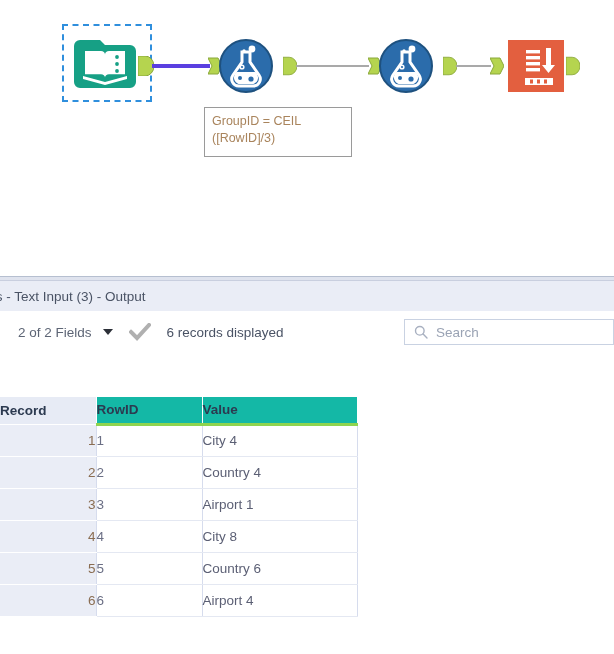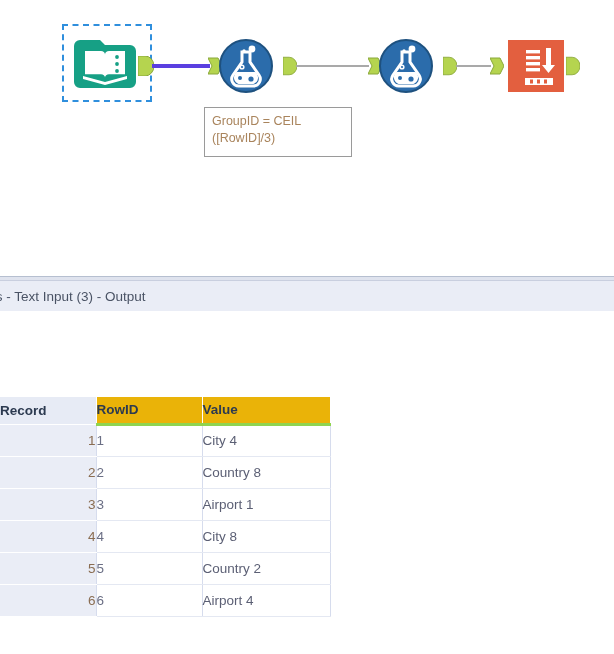--- a/index.html
+++ b/index.html
@@ -221,31 +221,31 @@
     background: #e7ebf5;
     color: #2c3a50;
     font-weight: bold;
     text-align: left;
     padding-left: 6px;
     border-bottom: 1px solid #ffffff;
     box-sizing: border-box;
   }
   th.h-field {
     height: 27px;
-    background: #eab308;
+    background: #14b8a6;
     color: #2c3a50;
     font-weight: bold;
     text-align: left;
     padding-left: 8px;
     border-left: 1px solid #ffffff;
     border-bottom: 3px solid #8fd44f;
     box-sizing: border-box;
   }
   th.h-rowid { width: 106px; }
-  th.h-value { width: 128px; }
+  th.h-value { width: 155px; }
 
   td.c-record {
     height: 32px;
     background: #eaedf6;
     color: #8a6d52;
     text-align: right;
     padding-right: 7px;
     border-bottom: 1px solid #ffffff;
     box-sizing: border-box;
   }
@@ -381,55 +381,79 @@
 </div>
 
 <div id="results-panel">
 
   <div class="panel-topstrip"></div>
 
   <div class="panel-titlebar">
     <span class="panel-title">ts - Text Input (3) - Output</span>
   </div>
 
+  <div class="panel-toolbar">
+
+    <span class="fields-label">2 of 2 Fields</span>
+
+    <span class="caret-down"></span>
+
+    <span class="check-icon">
+      <svg width="22" height="18" viewBox="0 0 22 18">
+        <path d="M2 9 L8 15 L20 2" fill="none" stroke="#b0b0b0" stroke-width="4" stroke-linecap="square"></path>
+      </svg>
+    </span>
+
+    <span class="records-label">6 records displayed</span>
+
+    <div class="search-box">
+      <span class="search-icon">
+        <svg width="14" height="14" viewBox="0 0 14 14">
+          <circle cx="5.8" cy="5.8" r="4.3" fill="none" stroke="#a8b0c0" stroke-width="1.4"></circle>
+          <path d="M9.1 9.1 L13 13" stroke="#a8b0c0" stroke-width="1.4" stroke-linecap="round"></path>
+        </svg>
+      </span>
+      <span class="search-placeholder">Search</span>
+    </div>
+  </div>
 
   <div id="grid">
     <table class="grid">
       <thead>
         <tr>
           <th class="h-record">Record</th>
           <th class="h-field h-rowid">RowID</th>
           <th class="h-field h-value">Value</th>
         </tr>
       </thead>
       <tbody id="grid-body">
           <tr>
             <td class="c-record">1</td>
             <td class="c-cell c-rowid">1</td>
             <td class="c-cell">City 4</td>
           </tr>
           <tr>
             <td class="c-record">2</td>
             <td class="c-cell c-rowid">2</td>
-            <td class="c-cell">Country 8</td>
+            <td class="c-cell">Country 4</td>
           </tr>
           <tr>
             <td class="c-record">3</td>
             <td class="c-cell c-rowid">3</td>
             <td class="c-cell">Airport 1</td>
           </tr>
           <tr>
             <td class="c-record">4</td>
             <td class="c-cell c-rowid">4</td>
             <td class="c-cell">City 8</td>
           </tr>
           <tr>
             <td class="c-record">5</td>
             <td class="c-cell c-rowid">5</td>
-            <td class="c-cell">Country 2</td>
+            <td class="c-cell">Country 6</td>
           </tr>
           <tr>
             <td class="c-record">6</td>
             <td class="c-cell c-rowid">6</td>
             <td class="c-cell">Airport 4</td>
           </tr>
         </tbody>
     </table>
   </div>
 </div>

